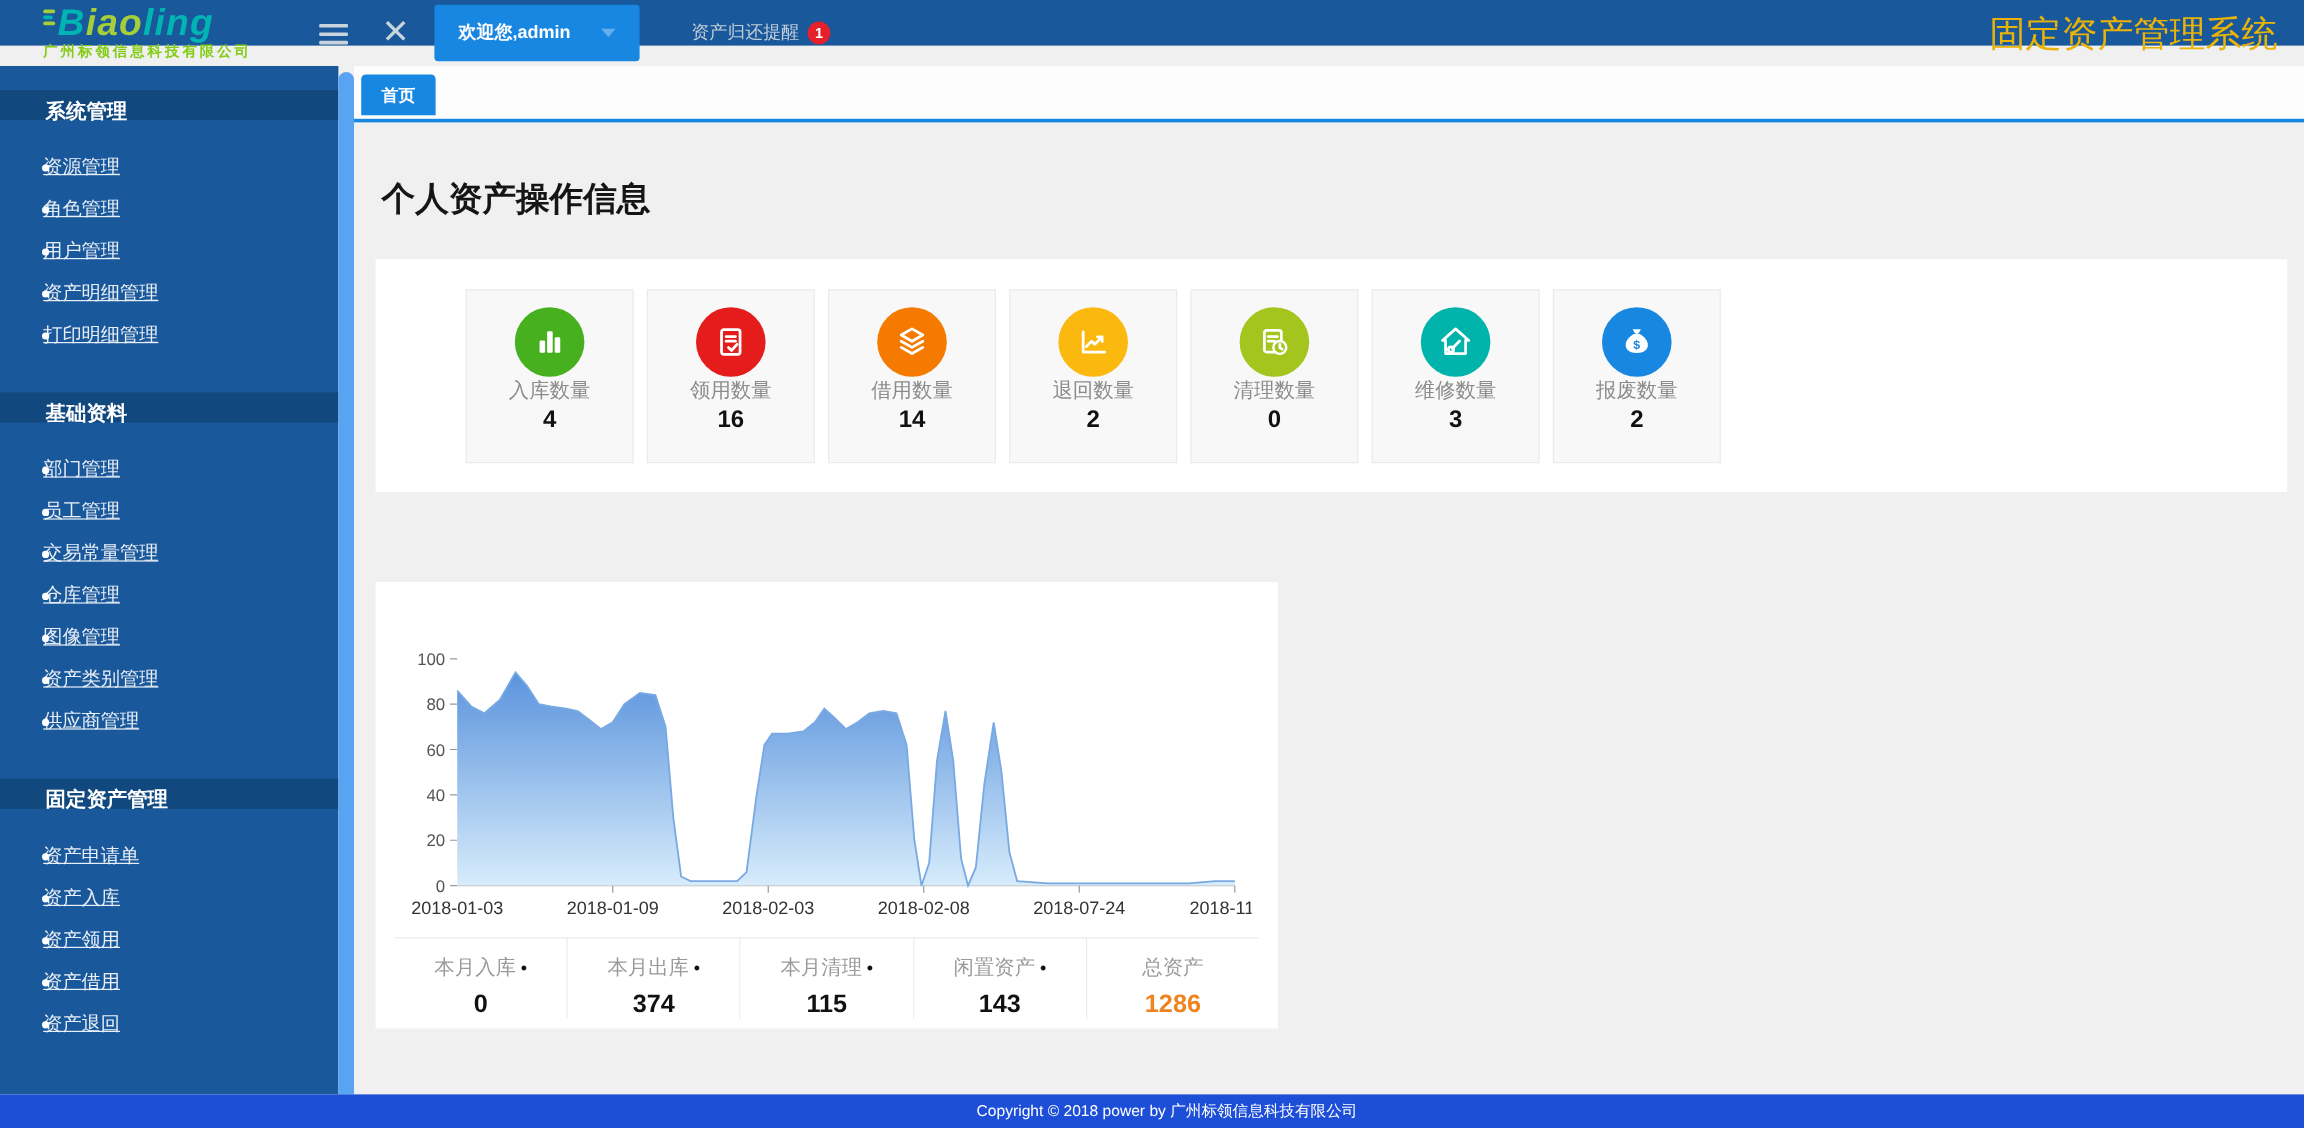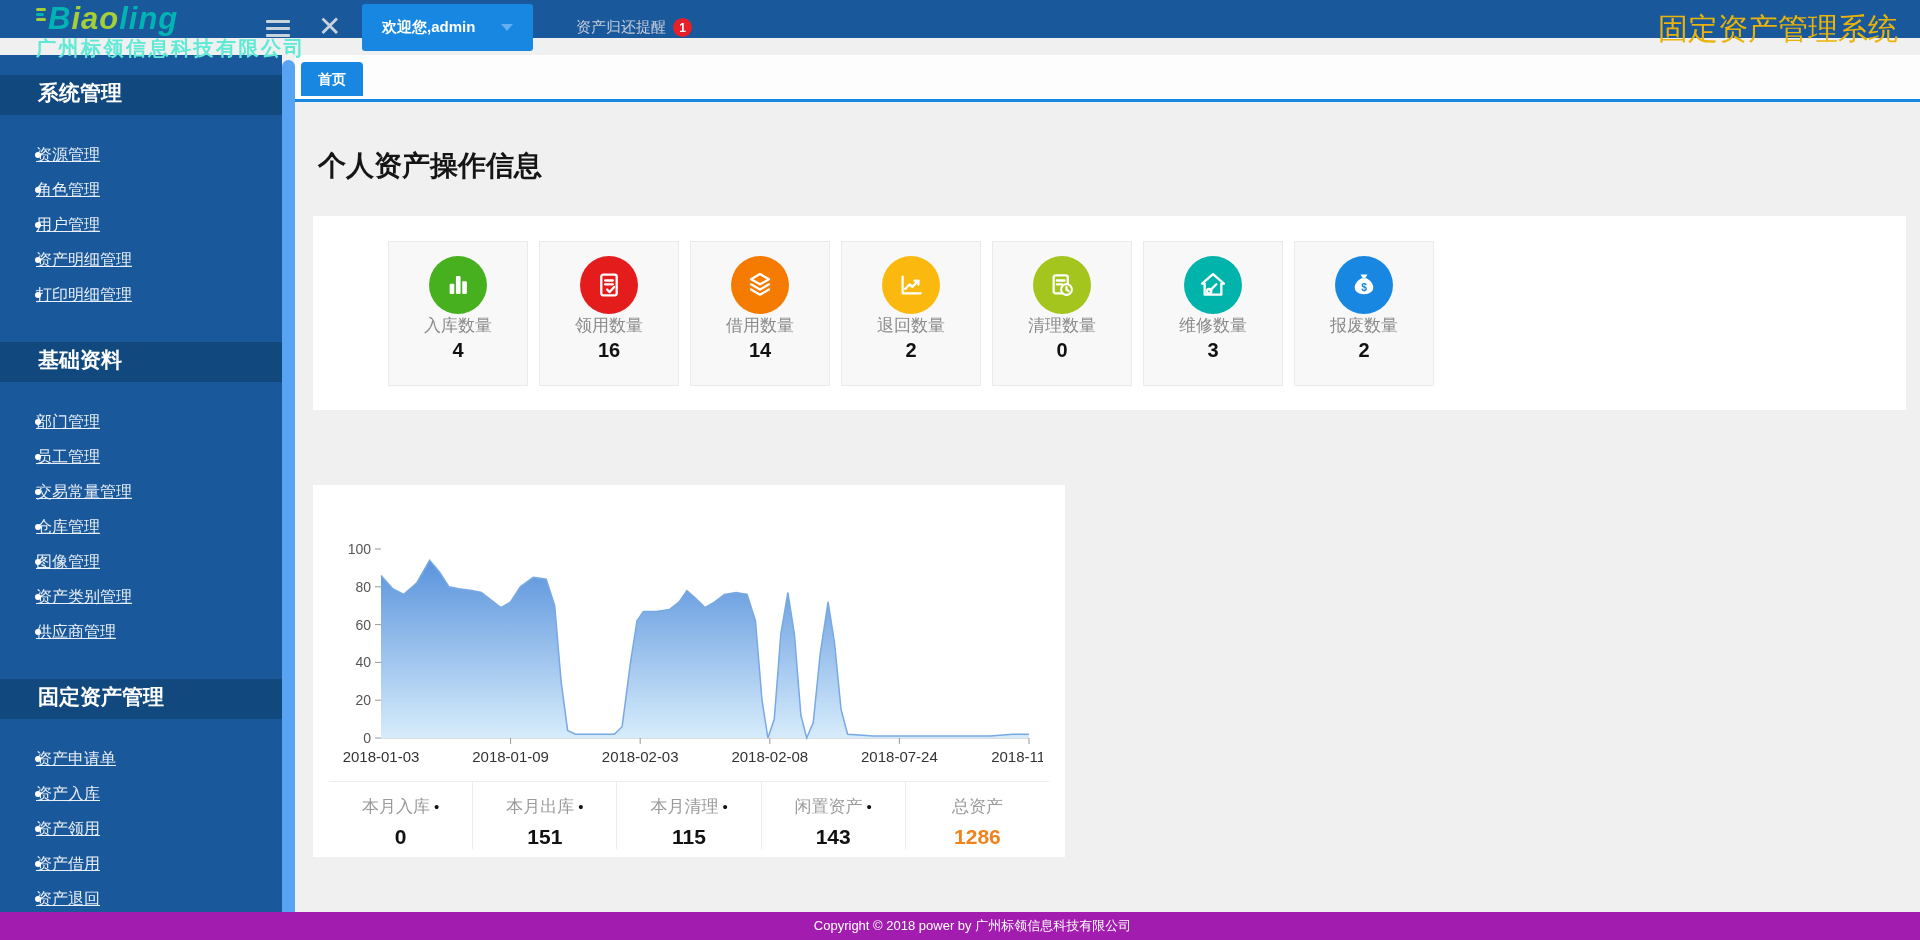--- a/index.html
+++ b/index.html
@@ -7,38 +7,38 @@
     font-family:"Liberation Sans","DejaVu Sans",sans-serif; background:#f0f0f0; }
   .stage { position:relative; width:1920px; height:940px; }
 
   
   .header { position:absolute; left:0; top:0; width:1920px; height:38px; background:#19589b; z-index:30; }
   .logo { position:absolute; left:36px; top:4px; width:240px; cursor:default; }
   .logo-line { font-size:31px; font-weight:bold; font-style:italic; letter-spacing:1px; line-height:30px; white-space:nowrap; }
   .logo-dashes { display:inline-block; vertical-align:6px; margin-right:2px; }
   .logo-dashes i { display:block; width:10px; height:3px; margin:2px 0; border-radius:2px; background:#a6ce39; }
   .logo-dashes i:nth-child(2){ background:#00b4b4; width:8px; }
-  .logo-sub { font-size:20px; font-weight:bold; color:#5eead4; letter-spacing:2.5px; margin-top:1px; white-space:nowrap; }
+  .logo-sub { font-size:12px; font-weight:bold; color:#84cc16; letter-spacing:2.5px; margin-top:1px; white-space:nowrap; }
   .burger { position:absolute; left:266px; top:16px; width:24px; height:22px; cursor:pointer; }
   .burger i { display:block; width:24px; height:3px; margin:4px 0; background:#c9d3dc; border-radius:1px; }
   .close-x { position:absolute; left:318px; top:8px; font-size:28px; color:#c9d3dc; font-weight:bold; cursor:pointer; line-height:38px; }
   .welcome-btn { position:absolute; left:362px; top:4px; height:47px; padding:0 20px; background:#1787e1;
     border:none; border-radius:3px; color:#fff; font-size:15px; font-weight:bold; cursor:pointer;
     display:flex; align-items:center; gap:26px; }
   .caret-down { width:0; height:0; border-left:6px solid transparent; border-right:6px solid transparent;
     border-top:7px solid #63aeee; }
   .reminder { position:absolute; left:576px; top:0; height:55px; display:flex; align-items:center; gap:7px;
     color:#c3cdd8; font-size:15px; cursor:pointer; }
   .badge { display:inline-flex; align-items:center; justify-content:center; width:19px; height:19px;
     border-radius:50%; background:#e5202a; color:#fff; font-size:12px; font-weight:bold; }
   .app-title { position:absolute; right:22px; top:0; height:55px; line-height:58px; font-size:30px; color:#eab308; }
 
   
   .sidebar { position:absolute; left:0; top:55px; width:282px; height:857px; background:#19589b; overflow:hidden; z-index:10; }
-  .side-header { height:40px; line-height:36px; background:#11497f; color:#fff; font-size:21px; font-weight:bold;
+  .side-header { height:25px; line-height:36px; background:#11497f; color:#fff; font-size:17px; font-weight:bold;
     padding-left:38px; margin:30px 0 22px; cursor:pointer; }
   .side-header.first { margin-top:20px; }
   .side-item { position:relative; height:35px; line-height:35px; color:#e9eff6; font-size:16px; padding-left:36px; cursor:pointer;text-decoration:underline; }
   .side-item .bullet { position:absolute; left:35px; top:15px; width:6px; height:6px; border-radius:50%; background:#fff; }
   .scroll-strip { position:absolute; left:282px; top:60px; width:13px; height:852px; background:#59a4f2;
     border-radius:7px 7px 0 0; z-index:20; cursor:grab; }
 
   
   .tabbar { position:absolute; left:295px; top:55px; width:1625px; height:47px; background:#fdfdfd;
     border-bottom:3px solid #1787e1; z-index:5; }
@@ -62,21 +62,21 @@
   .chart-svg-holder { position:absolute; left:16px; top:52px; width:714px; height:235px; }
   .chart-summary { position:absolute; left:16px; right:16px; top:296px; bottom:8px; border-top:1px solid #ececec;
     display:flex; }
   .sum-col { flex:1; text-align:center; padding-top:13px; border-right:1px solid #ececec; }
   .sum-col:last-child { border-right:none; }
   .sum-label { font-size:17px; color:#9a9a9a; white-space:nowrap; }
   .sum-dot { color:#111; font-size:15px; margin-left:4px; }
   .sum-value { margin-top:7px; font-size:21px; font-weight:bold; color:#111; }
 
   
-  .footer { position:absolute; left:0; top:912px; width:1920px; height:28px; background:#a21caf; z-index:25;
+  .footer { position:absolute; left:0; top:912px; width:1920px; height:28px; background:#1d4ed8; z-index:25;
     color:#fff; font-size:13px; text-align:center; line-height:28px;padding-left:25px; }
 </style>
 </head>
 <body>
 
 <div class="stage">
 
   <div class="header">
     <div class="logo">
       <div class="logo-line">
@@ -250,21 +250,21 @@
             <path d="M 52 201 L 52.0 38.5 L 63.7 51.7 L 74.7 57.4 L 87.6 46.0 L 100.6 23.3 L 110.3 34.7 L 120.0 49.8 L 129.8 51.7 L 142.7 53.6 L 152.4 55.5 L 162.2 63.0 L 171.9 70.6 L 181.6 64.9 L 191.3 49.8 L 204.3 40.4 L 217.2 42.2 L 225.7 68.7 L 232.1 144.3 L 238.6 193.4 L 246.4 197.2 L 265.8 197.2 L 285.3 197.2 L 293.1 189.7 L 301.5 125.4 L 308.0 83.8 L 314.4 74.4 L 327.4 74.4 L 340.4 72.5 L 350.1 64.9 L 357.9 53.6 L 366.3 61.1 L 376.0 70.6 L 385.7 64.9 L 395.4 57.4 L 407.1 55.5 L 418.1 57.4 L 426.5 83.8 L 433.0 163.2 L 438.9 201.0 L 445.3 182.1 L 451.8 97.0 L 458.9 55.5 L 465.4 97.0 L 471.9 178.3 L 477.7 201.0 L 484.2 185.9 L 491.3 116.0 L 499.1 64.9 L 505.6 106.5 L 512.1 172.7 L 518.6 197.2 L 544.5 199.1 L 583.4 199.1 L 622.2 199.1 L 661.1 199.1 L 683.8 197.2 L 700.0 197.2 L 700 201 Z" fill="url(#ag)"></path>
             <path d="M 52.0 38.5 L 63.7 51.7 L 74.7 57.4 L 87.6 46.0 L 100.6 23.3 L 110.3 34.7 L 120.0 49.8 L 129.8 51.7 L 142.7 53.6 L 152.4 55.5 L 162.2 63.0 L 171.9 70.6 L 181.6 64.9 L 191.3 49.8 L 204.3 40.4 L 217.2 42.2 L 225.7 68.7 L 232.1 144.3 L 238.6 193.4 L 246.4 197.2 L 265.8 197.2 L 285.3 197.2 L 293.1 189.7 L 301.5 125.4 L 308.0 83.8 L 314.4 74.4 L 327.4 74.4 L 340.4 72.5 L 350.1 64.9 L 357.9 53.6 L 366.3 61.1 L 376.0 70.6 L 385.7 64.9 L 395.4 57.4 L 407.1 55.5 L 418.1 57.4 L 426.5 83.8 L 433.0 163.2 L 438.9 201.0 L 445.3 182.1 L 451.8 97.0 L 458.9 55.5 L 465.4 97.0 L 471.9 178.3 L 477.7 201.0 L 484.2 185.9 L 491.3 116.0 L 499.1 64.9 L 505.6 106.5 L 512.1 172.7 L 518.6 197.2 L 544.5 199.1 L 583.4 199.1 L 622.2 199.1 L 661.1 199.1 L 683.8 197.2 L 700.0 197.2" fill="none" stroke="#78a9e2" stroke-width="1.5"></path>
           </svg></div>
       <div class="chart-summary" id="chart-summary">
           <div class="sum-col">
             <div class="sum-label">本月入库<span class="sum-dot">•</span></div>
             <div class="sum-value" style="color:#111111">0</div>
           </div>
           <div class="sum-col">
             <div class="sum-label">本月出库<span class="sum-dot">•</span></div>
-            <div class="sum-value" style="color:#111111">151</div>
+            <div class="sum-value" style="color:#111111">374</div>
           </div>
           <div class="sum-col">
             <div class="sum-label">本月清理<span class="sum-dot">•</span></div>
             <div class="sum-value" style="color:#111111">115</div>
           </div>
           <div class="sum-col">
             <div class="sum-label">闲置资产<span class="sum-dot">•</span></div>
             <div class="sum-value" style="color:#111111">143</div>
           </div>
           <div class="sum-col">

